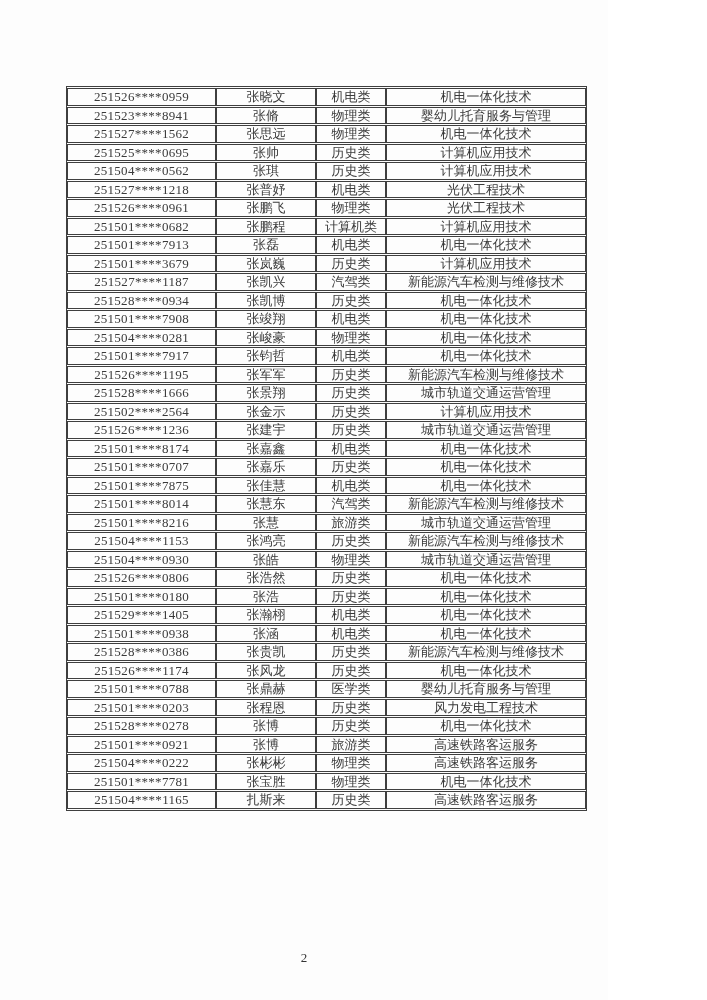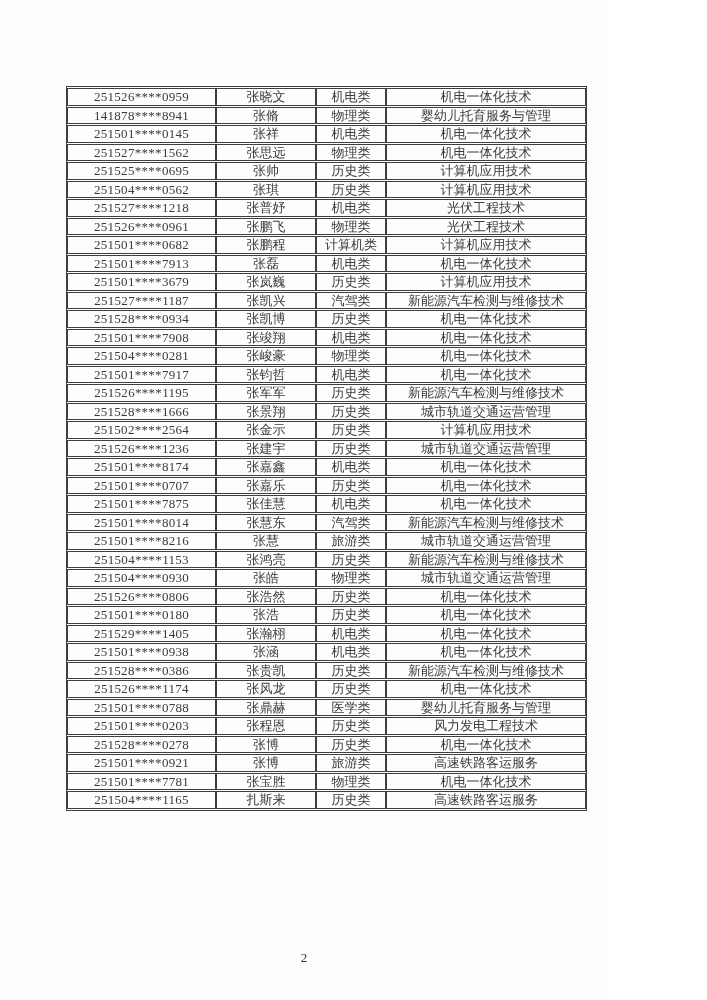--- a/index.html
+++ b/index.html
@@ -63,30 +63,24 @@
         <col style="width:200px">
       </colgroup>
       <tbody>
           <tr>
             <td class="col-id">251526****0959</td>
             <td class="col-name">张晓文</td>
             <td class="col-category">机电类</td>
             <td class="col-major">机电一体化技术</td>
           </tr>
           <tr>
-            <td class="col-id">141878****8941</td>
+            <td class="col-id">251523****8941</td>
             <td class="col-name">张脩</td>
             <td class="col-category">物理类</td>
             <td class="col-major">婴幼儿托育服务与管理</td>
-          </tr>
-          <tr>
-            <td class="col-id">251501****0145</td>
-            <td class="col-name">张祥</td>
-            <td class="col-category">机电类</td>
-            <td class="col-major">机电一体化技术</td>
           </tr>
           <tr>
             <td class="col-id">251527****1562</td>
             <td class="col-name">张思远</td>
             <td class="col-category">物理类</td>
             <td class="col-major">机电一体化技术</td>
           </tr>
           <tr>
             <td class="col-id">251525****0695</td>
             <td class="col-name">张帅</td>
@@ -279,20 +273,26 @@
             <td class="col-category">历史类</td>
             <td class="col-major">机电一体化技术</td>
           </tr>
           <tr>
             <td class="col-id">251501****0921</td>
             <td class="col-name">张博</td>
             <td class="col-category">旅游类</td>
             <td class="col-major">高速铁路客运服务</td>
           </tr>
           <tr>
+            <td class="col-id">251504****0222</td>
+            <td class="col-name">张彬彬</td>
+            <td class="col-category">物理类</td>
+            <td class="col-major">高速铁路客运服务</td>
+          </tr>
+          <tr>
             <td class="col-id">251501****7781</td>
             <td class="col-name">张宝胜</td>
             <td class="col-category">物理类</td>
             <td class="col-major">机电一体化技术</td>
           </tr>
           <tr>
             <td class="col-id">251504****1165</td>
             <td class="col-name">扎斯来</td>
             <td class="col-category">历史类</td>
             <td class="col-major">高速铁路客运服务</td>

